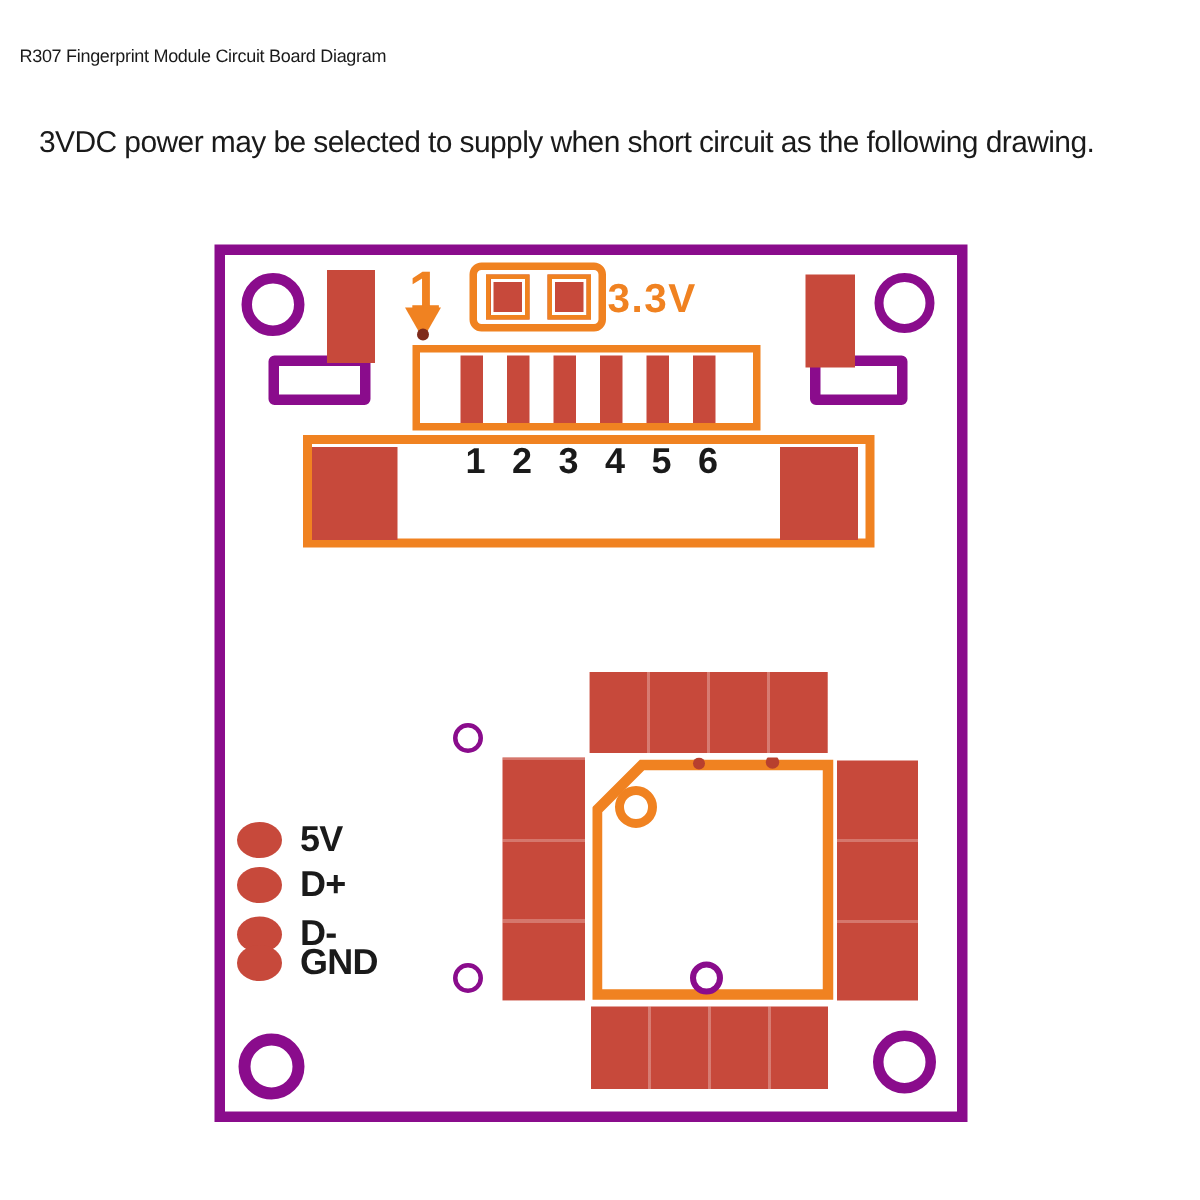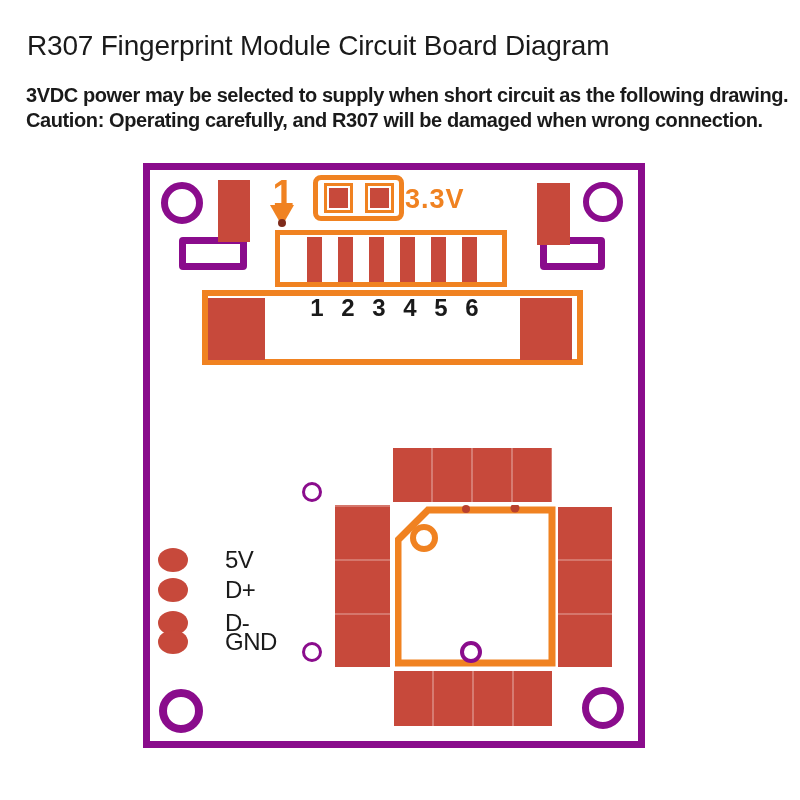--- a/index.html
+++ b/index.html
@@ -8,22 +8,22 @@
     --highlight-orange:#F08221;
     --arrow-tip:#7E2B1B;
     --ink:#1A1A1A;
   }
   *{margin:0;padding:0;box-sizing:border-box;}
   html,body{width:800px;height:800px;background:#ffffff;overflow:hidden;
     font-family:"Liberation Sans","DejaVu Sans",sans-serif;color:var(--ink);}
   .abs{position:absolute;}
 
   
-  .page-title{left:27px;top:30px;font-size:28px;letter-spacing:-.2px;}
-  .page-desc{left:26px;top:83px;font-size:20px;line-height:25px;letter-spacing:-.4px;white-space:nowrap;font-weight:bold;}
+  .page-title{left:13px;top:30px;font-size:12px;letter-spacing:-.2px;}
+  .page-desc{left:26px;top:83px;font-size:20px;line-height:25px;letter-spacing:-.4px;white-space:nowrap;}
 
   
   .board{left:143px;top:163px;width:502px;height:585px;}
   .board-frame{inset:0;border:7px solid var(--board-outline);z-index:40;pointer-events:none;}
 
   .hole{border-radius:50%;border-style:solid;border-color:var(--board-outline);background:transparent;}
   .hole-tl{left:18px;top:19px;width:42px;height:42px;border-width:7px;}
   .hole-tr{left:440px;top:19px;width:40px;height:40px;border-width:6px;}
   .hole-bl{left:16px;top:526px;width:44px;height:44px;border-width:8px;}
   .hole-br{left:439px;top:524px;width:42px;height:42px;border-width:7px;}
@@ -68,29 +68,28 @@
   .via-ic-bottom{left:317px;top:478px;width:22px;height:22px;border-width:4px;z-index:6;}
 
   .ic-top-pad{left:250px;top:285px;width:159px;height:54px;}
   .ic-left-pad{left:192px;top:342px;width:55px;height:162px;}
   .ic-right-pad{left:415px;top:344px;width:54px;height:160px;}
   .ic-bottom-pad{left:251px;top:508px;width:158px;height:55px;}
   .ic-outline{left:252px;top:342px;z-index:5;}
 
   .usb-row{left:15px;height:26px;display:flex;align-items:center;gap:12px;z-index:5;}
   .usb-dot{width:30px;height:24px;border-radius:50%;background:var(--pad-red);flex:none;}
-  .usb-label{font-size:24px;font-weight:normal;letter-spacing:-.5px;margin-left:25px;}
+  .usb-label{font-size:24px;font-weight:bold;letter-spacing:-.5px;}
 </style>
 </head>
 <body>
 
 <div class="abs page-title">R307 Fingerprint Module Circuit Board Diagram</div>
 <div class="abs page-desc">
   <div>3VDC power may be selected to supply when short circuit as the following drawing.</div>
-  <div>Caution: Operating carefully, and R307 will be damaged when wrong connection.</div>
 </div>
 
 <div class="abs board">
 
   <div class="abs hole hole-tl"></div>
   <div class="abs hole hole-tr"></div>
   <div class="abs hole hole-bl"></div>
   <div class="abs hole hole-br"></div>
 
   <div class="abs pad tl-red-pad"></div>

